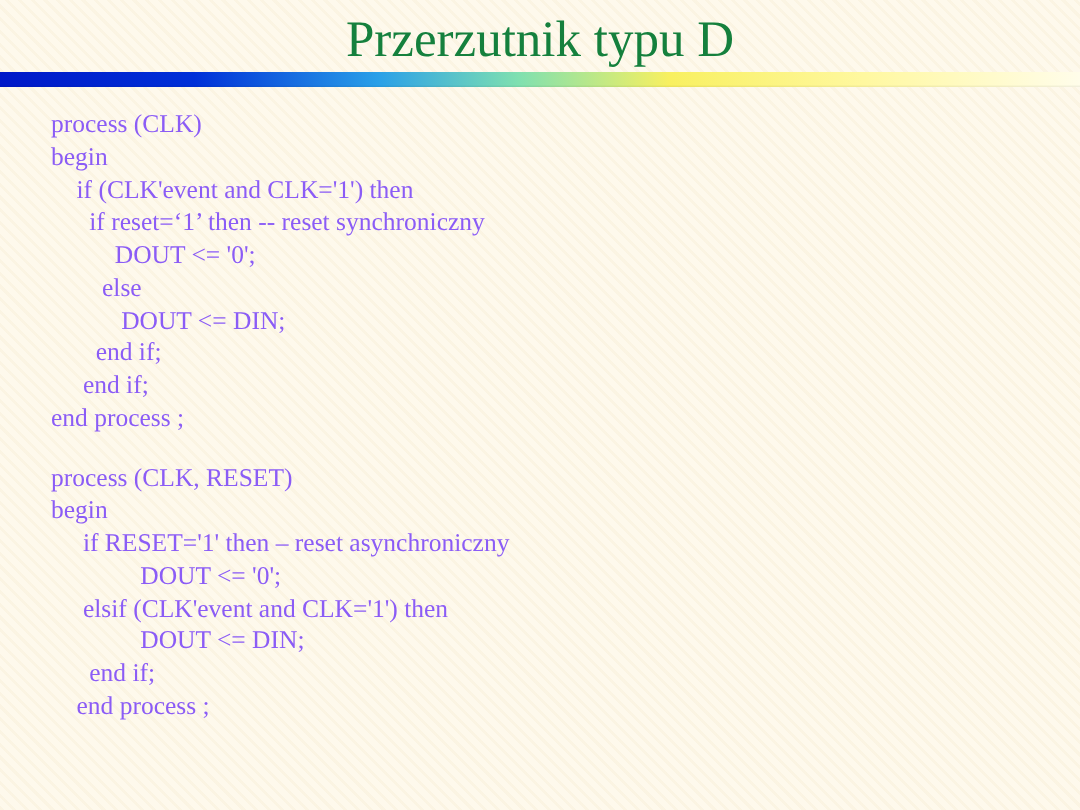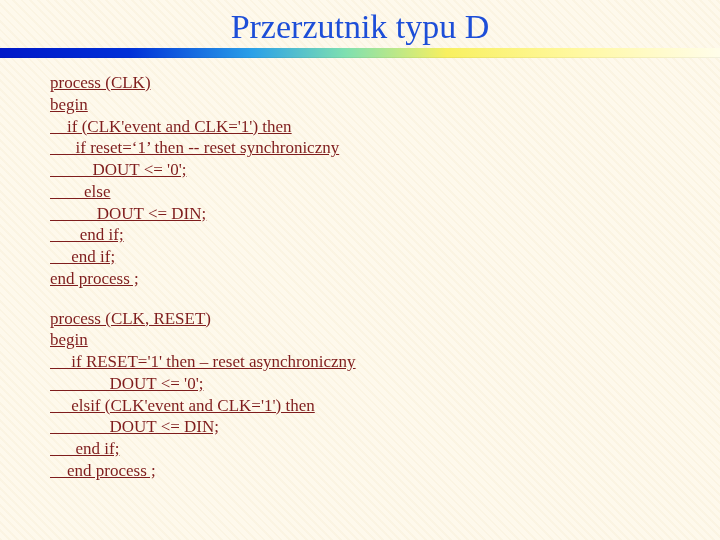--- a/index.html
+++ b/index.html
@@ -15,43 +15,42 @@
         transparent 6px);
     font-family: "Times New Roman", Times, serif;
     overflow: hidden;
   }
   .title-wrap {
     text-align: center;
     padding-top: 8px;
   }
   .title {
     font-size: 34px;
-    color: #1d4ed8;
+    color: #15803d;
     display: inline-block;
   }
   .bar {
     height: 10px;
     width: 100%;
     margin-top: 2px;
     background: linear-gradient(to right,
       #0018c8 0%,
       #0030d8 18%,
       #2aa0e8 35%,
       #7fe0b0 48%,
       #f8f060 62%,
       #fff8a0 80%,
       #fffdea 100%);
     border-bottom: 1px solid rgba(0,0,0,0.05);
   }
   .content {
-    padding: 14px 0 0 50px;
+    padding: 14px 0 0 34px;
     font-size: 17px;
     line-height: 1.28;
-    color: #7f1d1d;
-    text-decoration: underline;
+    color: #8b5cf6;
   }
   .code-block { white-space: pre; font-family: "Times New Roman", Times, serif; }
   .gap { height: 18px; }
 </style>
 </head>
 <body>
 
 <div class="title-wrap">
   <div class="title">Przerzutnik typu D</div>
 </div>

